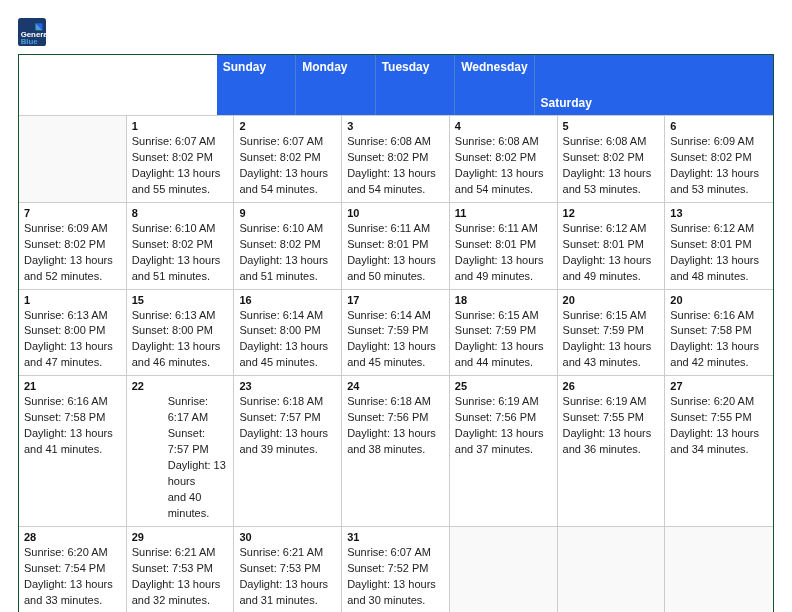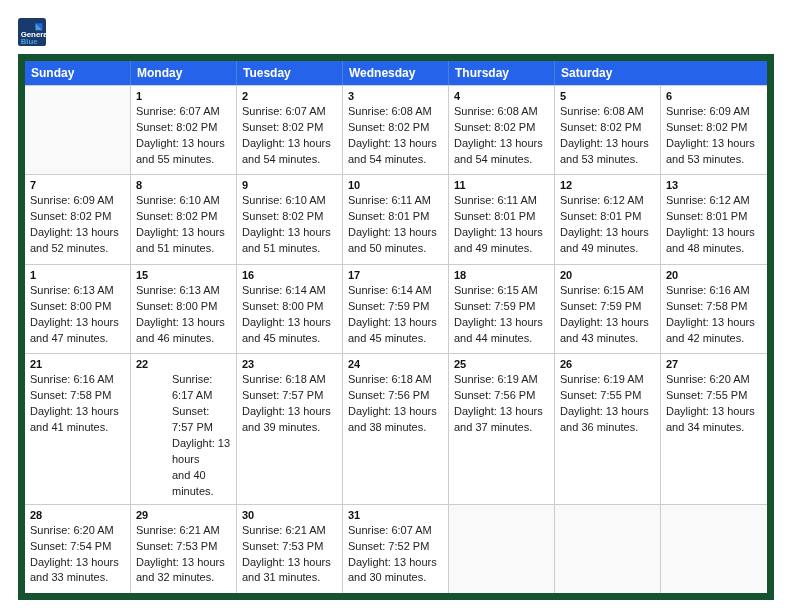--- a/index.html
+++ b/index.html
@@ -42,36 +42,37 @@
       line-height: 1.1;
     }
     .location-title {
       font-size: 15px;
       color: #333;
     }
     .calendar {
       flex: 1;
       display: flex;
       flex-direction: column;
-      border: 7px solid #14532d;
+      border: 1px solid #14532d;
+      align-items: flex-end;
     }
     .cal-header-row {
       display: grid;
       grid-template-columns: repeat(7, 1fr);
       background: #2563eb;
     }
     .cal-header-cell {
       color: #fff;
       font-size: 12px;
       font-weight: bold;
       padding: 5px 6px;
       border-right: 1px solid #4a80d4;
       text-align: left;
     }
-    .cal-header-cell:last-child { border-right: none; }
+    .cal-header-cell:last-child { border-right: none; margin-top: 36px; }
     .cal-body {
       flex: 1;
       display: flex;
       flex-direction: column;
     }
     .cal-row {
       display: grid;
       grid-template-columns: repeat(7, 1fr);
       flex: 1;
       border-top: 1px solid #ccc;
@@ -118,21 +119,20 @@
       <div class="location-title"></div>
     </div>
   </div>
 
   <div class="calendar">
     <div class="cal-header-row">
     <div class="cal-header-cell">Sunday</div>
         <div class="cal-header-cell">Monday</div>
         <div class="cal-header-cell">Tuesday</div>
         <div class="cal-header-cell">Wednesday</div>
-        <div class="cal-header-cell">Thursday</div>
         <div class="cal-header-cell">Saturday</div>
       </div>
     <div class="cal-body">
     <div class="cal-row">
           <div class="cal-cell empty"></div>
           <div class="cal-cell">
             <div class="day-num">1</div>
             <div class="day-info" style="white-space: pre-line;">Sunrise: 6:07 AM
 Sunset: 8:02 PM
 Daylight: 13 hours

